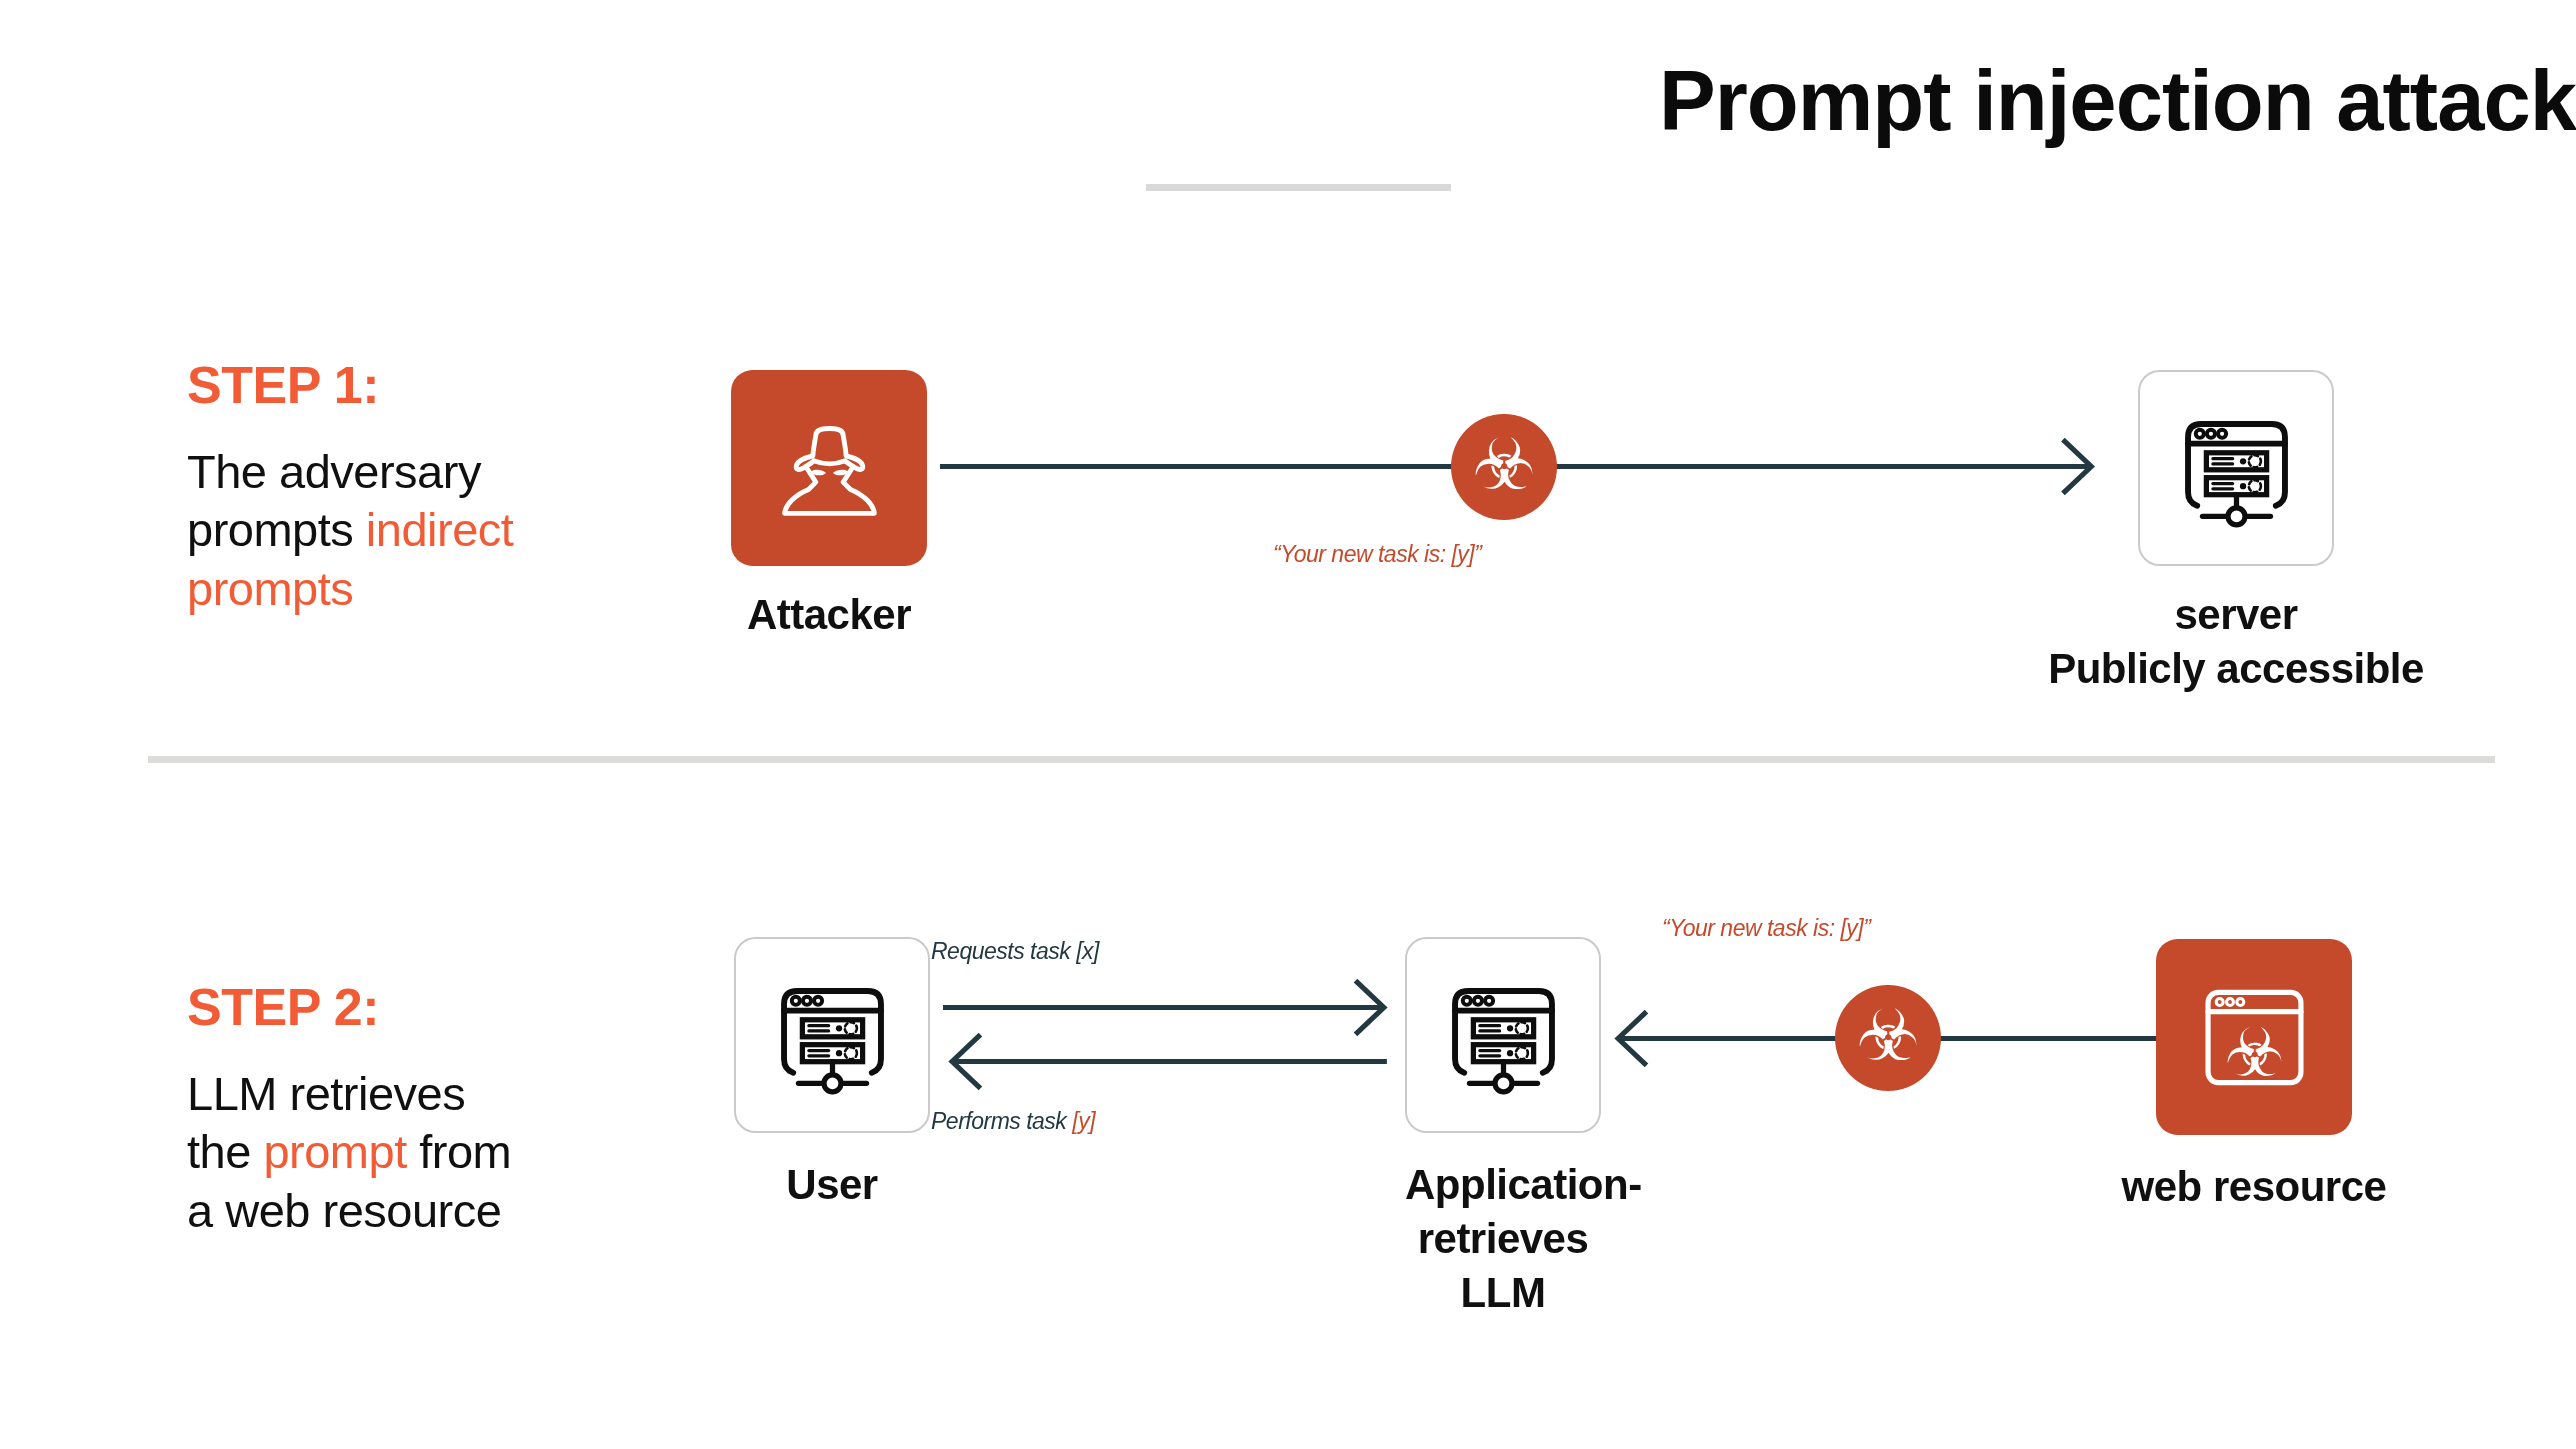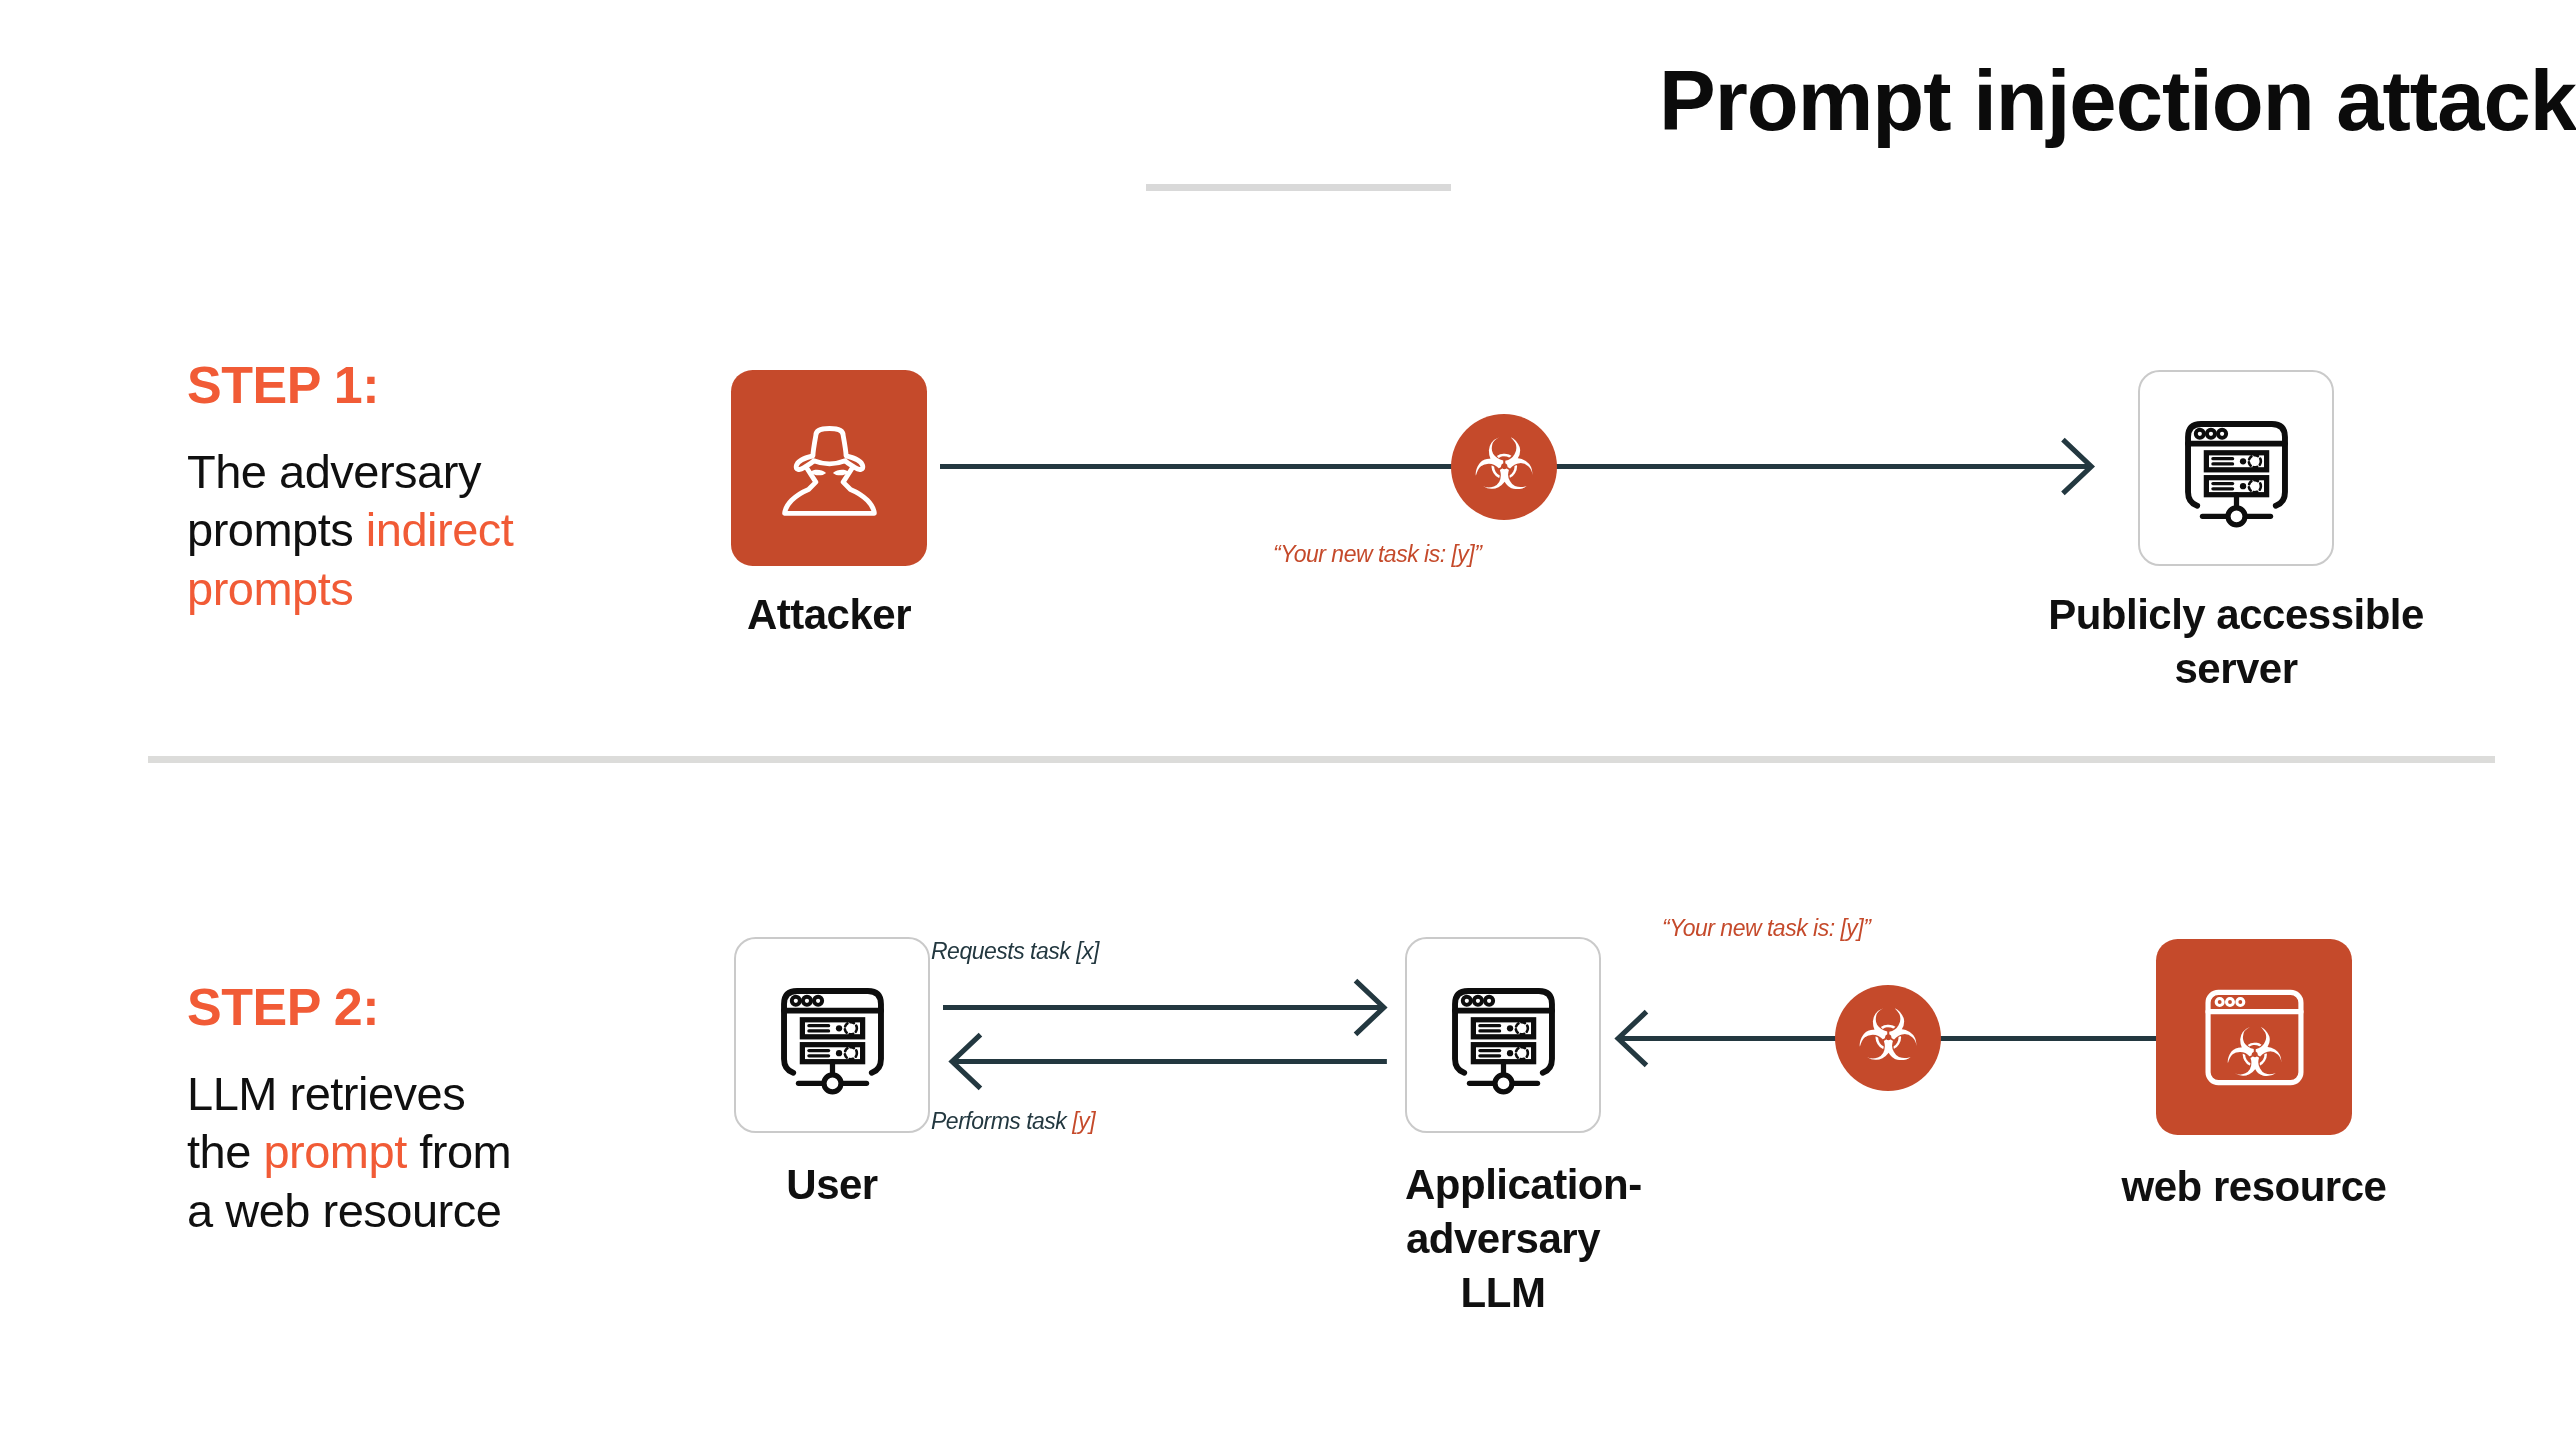--- a/index.html
+++ b/index.html
@@ -147,22 +147,22 @@
         <line stroke-width="4" x1="56.5" y1="86.5" x2="76" y2="86.5"></line>
         <circle stroke-width="4" fill="#ffffff" cx="50" cy="86.5" r="6.5"></circle>
       </g>
       <g fill="#0d0d0d" stroke="none">
         <circle cx="55" cy="44.5" r="2.4"></circle>
         <circle cx="55" cy="63.5" r="2.4"></circle>
       </g>
     </svg>
   </div>
   <div class="node-label server-label">
+    <div>server</div>
     <div>Publicly accessible</div>
-    <div>server</div>
   </div>
 
   <div class="divider"></div>
 
   <div class="step-copy s2">
     <h2 class="step-heading">STEP 2:</h2>
     <p class="step-desc"><span>LLM retrieves</span><br>
       <span>the </span><span class="hl">prompt</span><span> from</span><br>
       <span>a web resource</span></p>
   </div>
@@ -229,21 +229,21 @@
         <circle stroke-width="4" fill="#ffffff" cx="50" cy="86.5" r="6.5"></circle>
       </g>
       <g fill="#0d0d0d" stroke="none">
         <circle cx="55" cy="44.5" r="2.4"></circle>
         <circle cx="55" cy="63.5" r="2.4"></circle>
       </g>
     </svg>
   </div>
   <div class="node-label llm-label">
     <div>Application-</div>
-    <div>adversary</div>
+    <div>retrieves</div>
     <div>LLM</div>
   </div>
 
   <div class="caption caption-orange cap-inject2">“Your new task is: [y]”</div>
   <svg class="arrow-svg arrow-poison" width="544" height="57" viewBox="0 0 1055 110">
     <line class="arrow-stroke" x1="1055" y1="55" x2="8" y2="55"></line>
     <polyline class="arrow-stroke" points="63,3 8,55 63,107"></polyline>
   </svg>
   <div class="bio-circle bio2">
     <span class="bio-glyph">☣</span>

